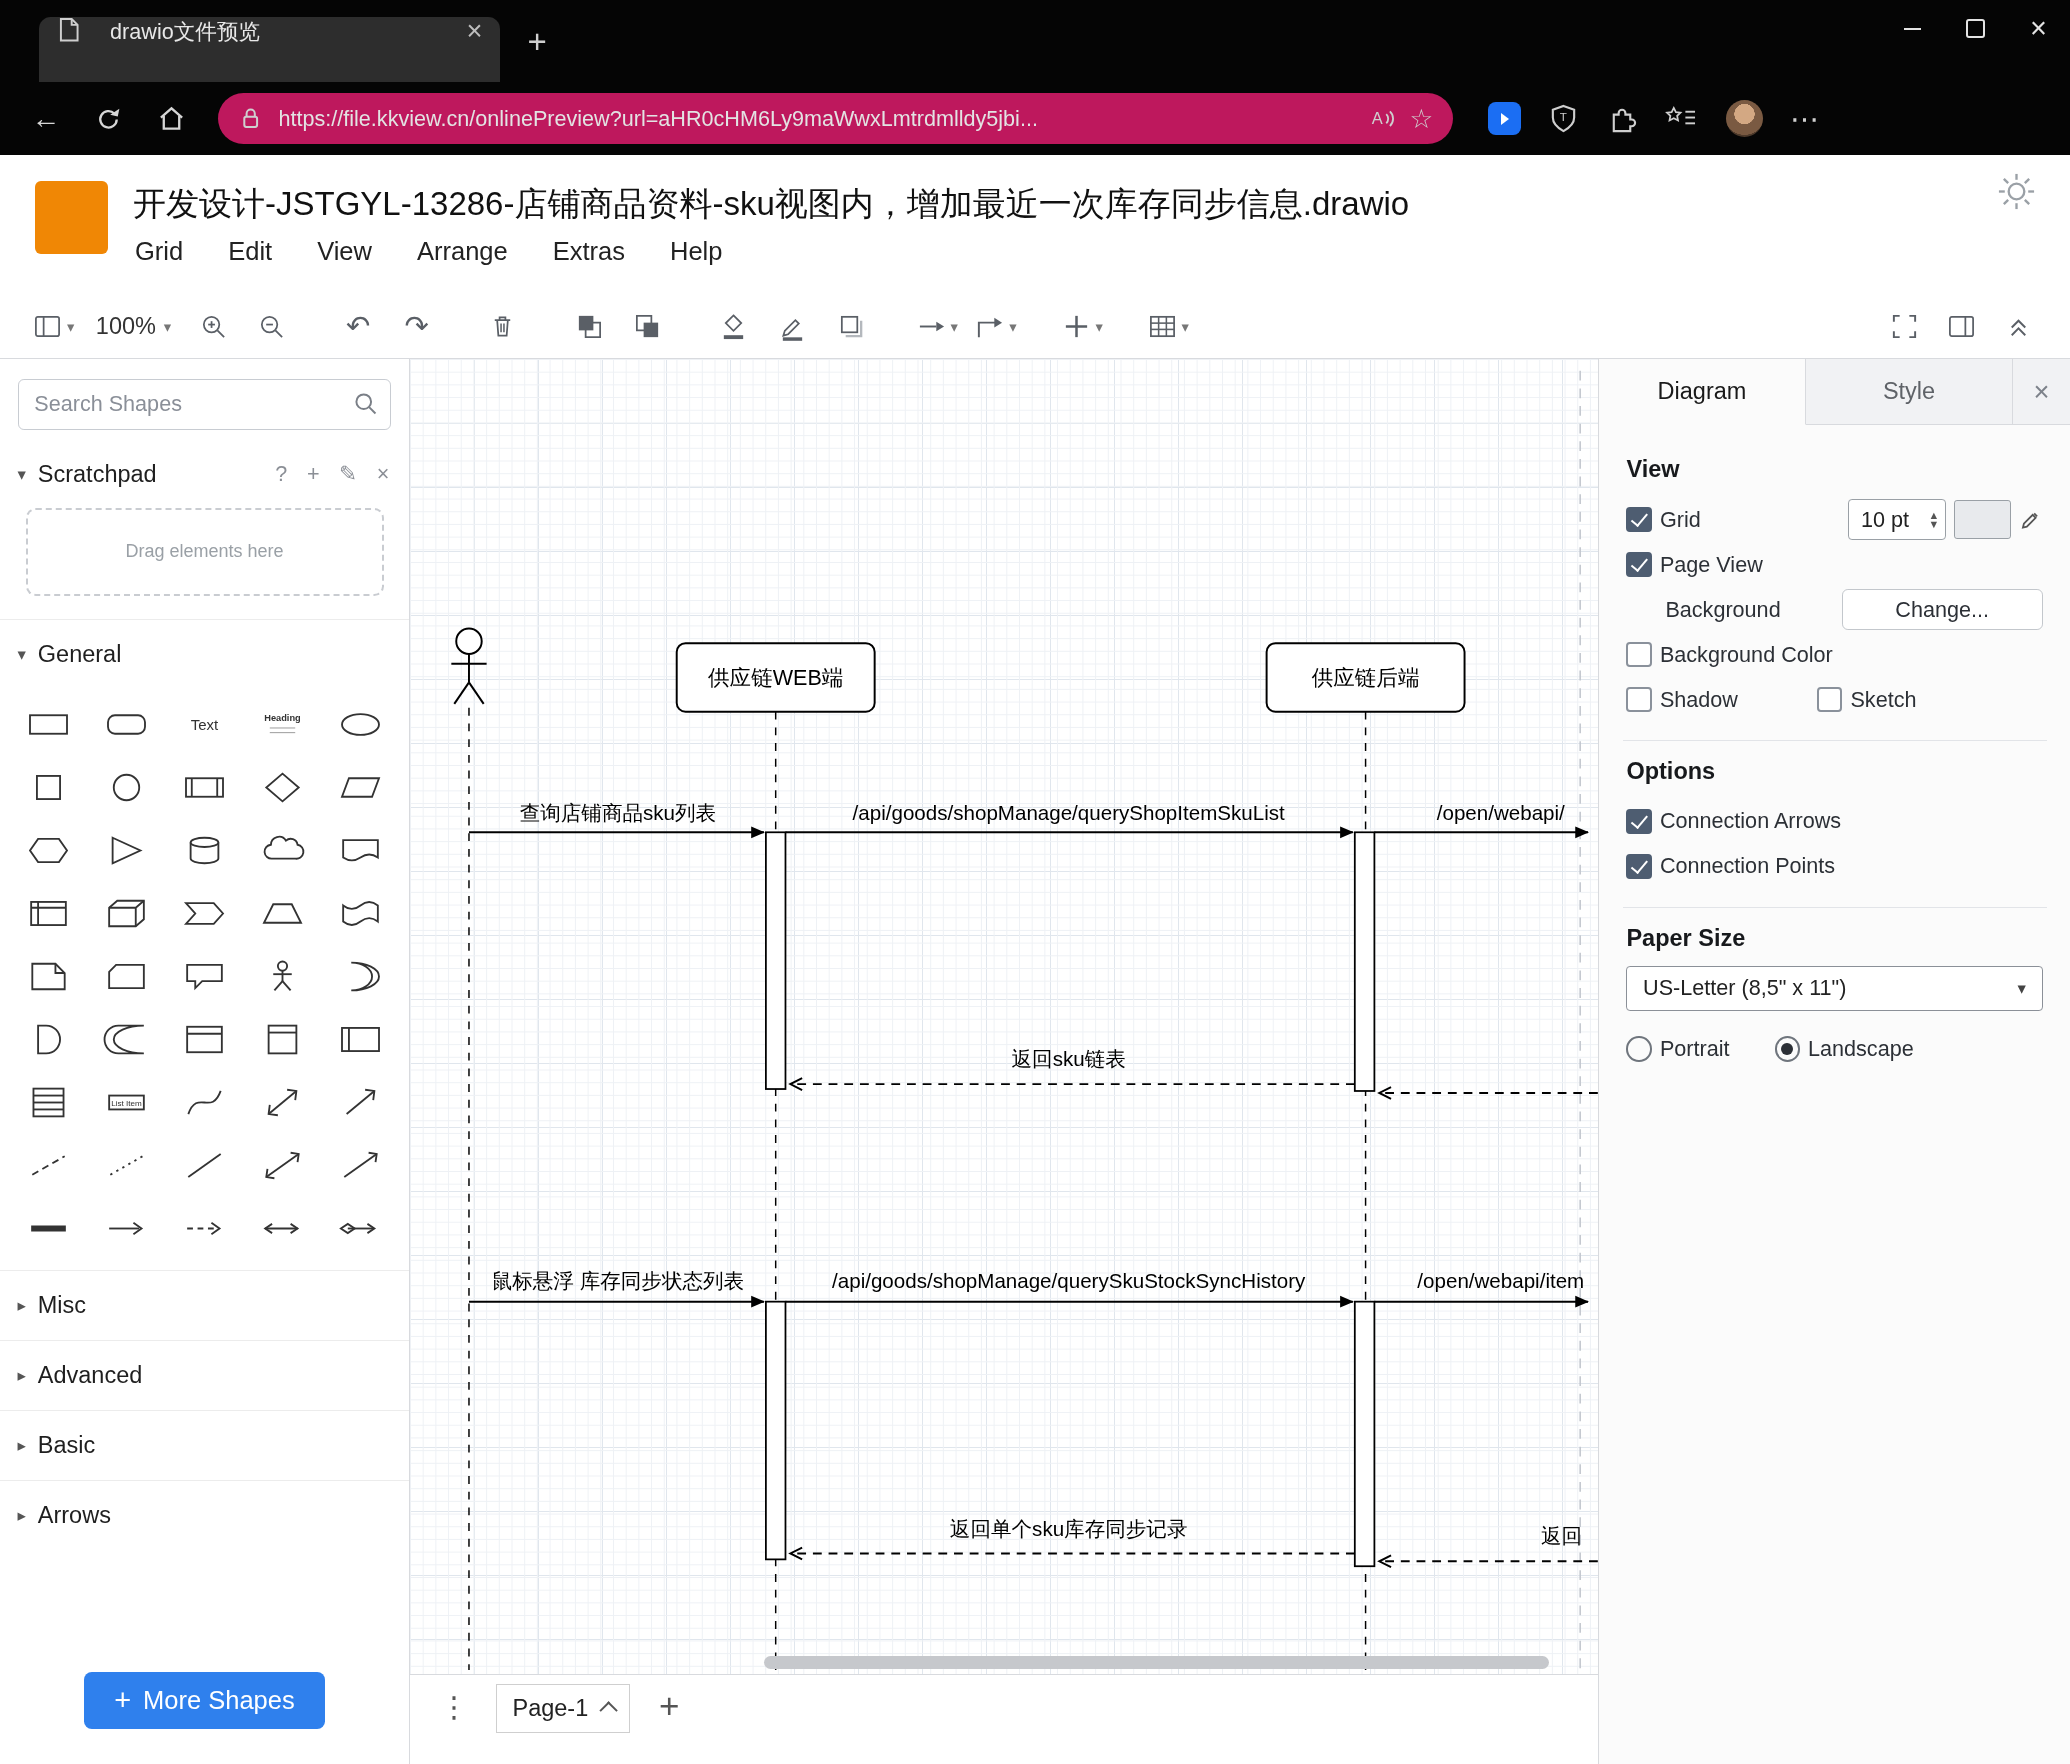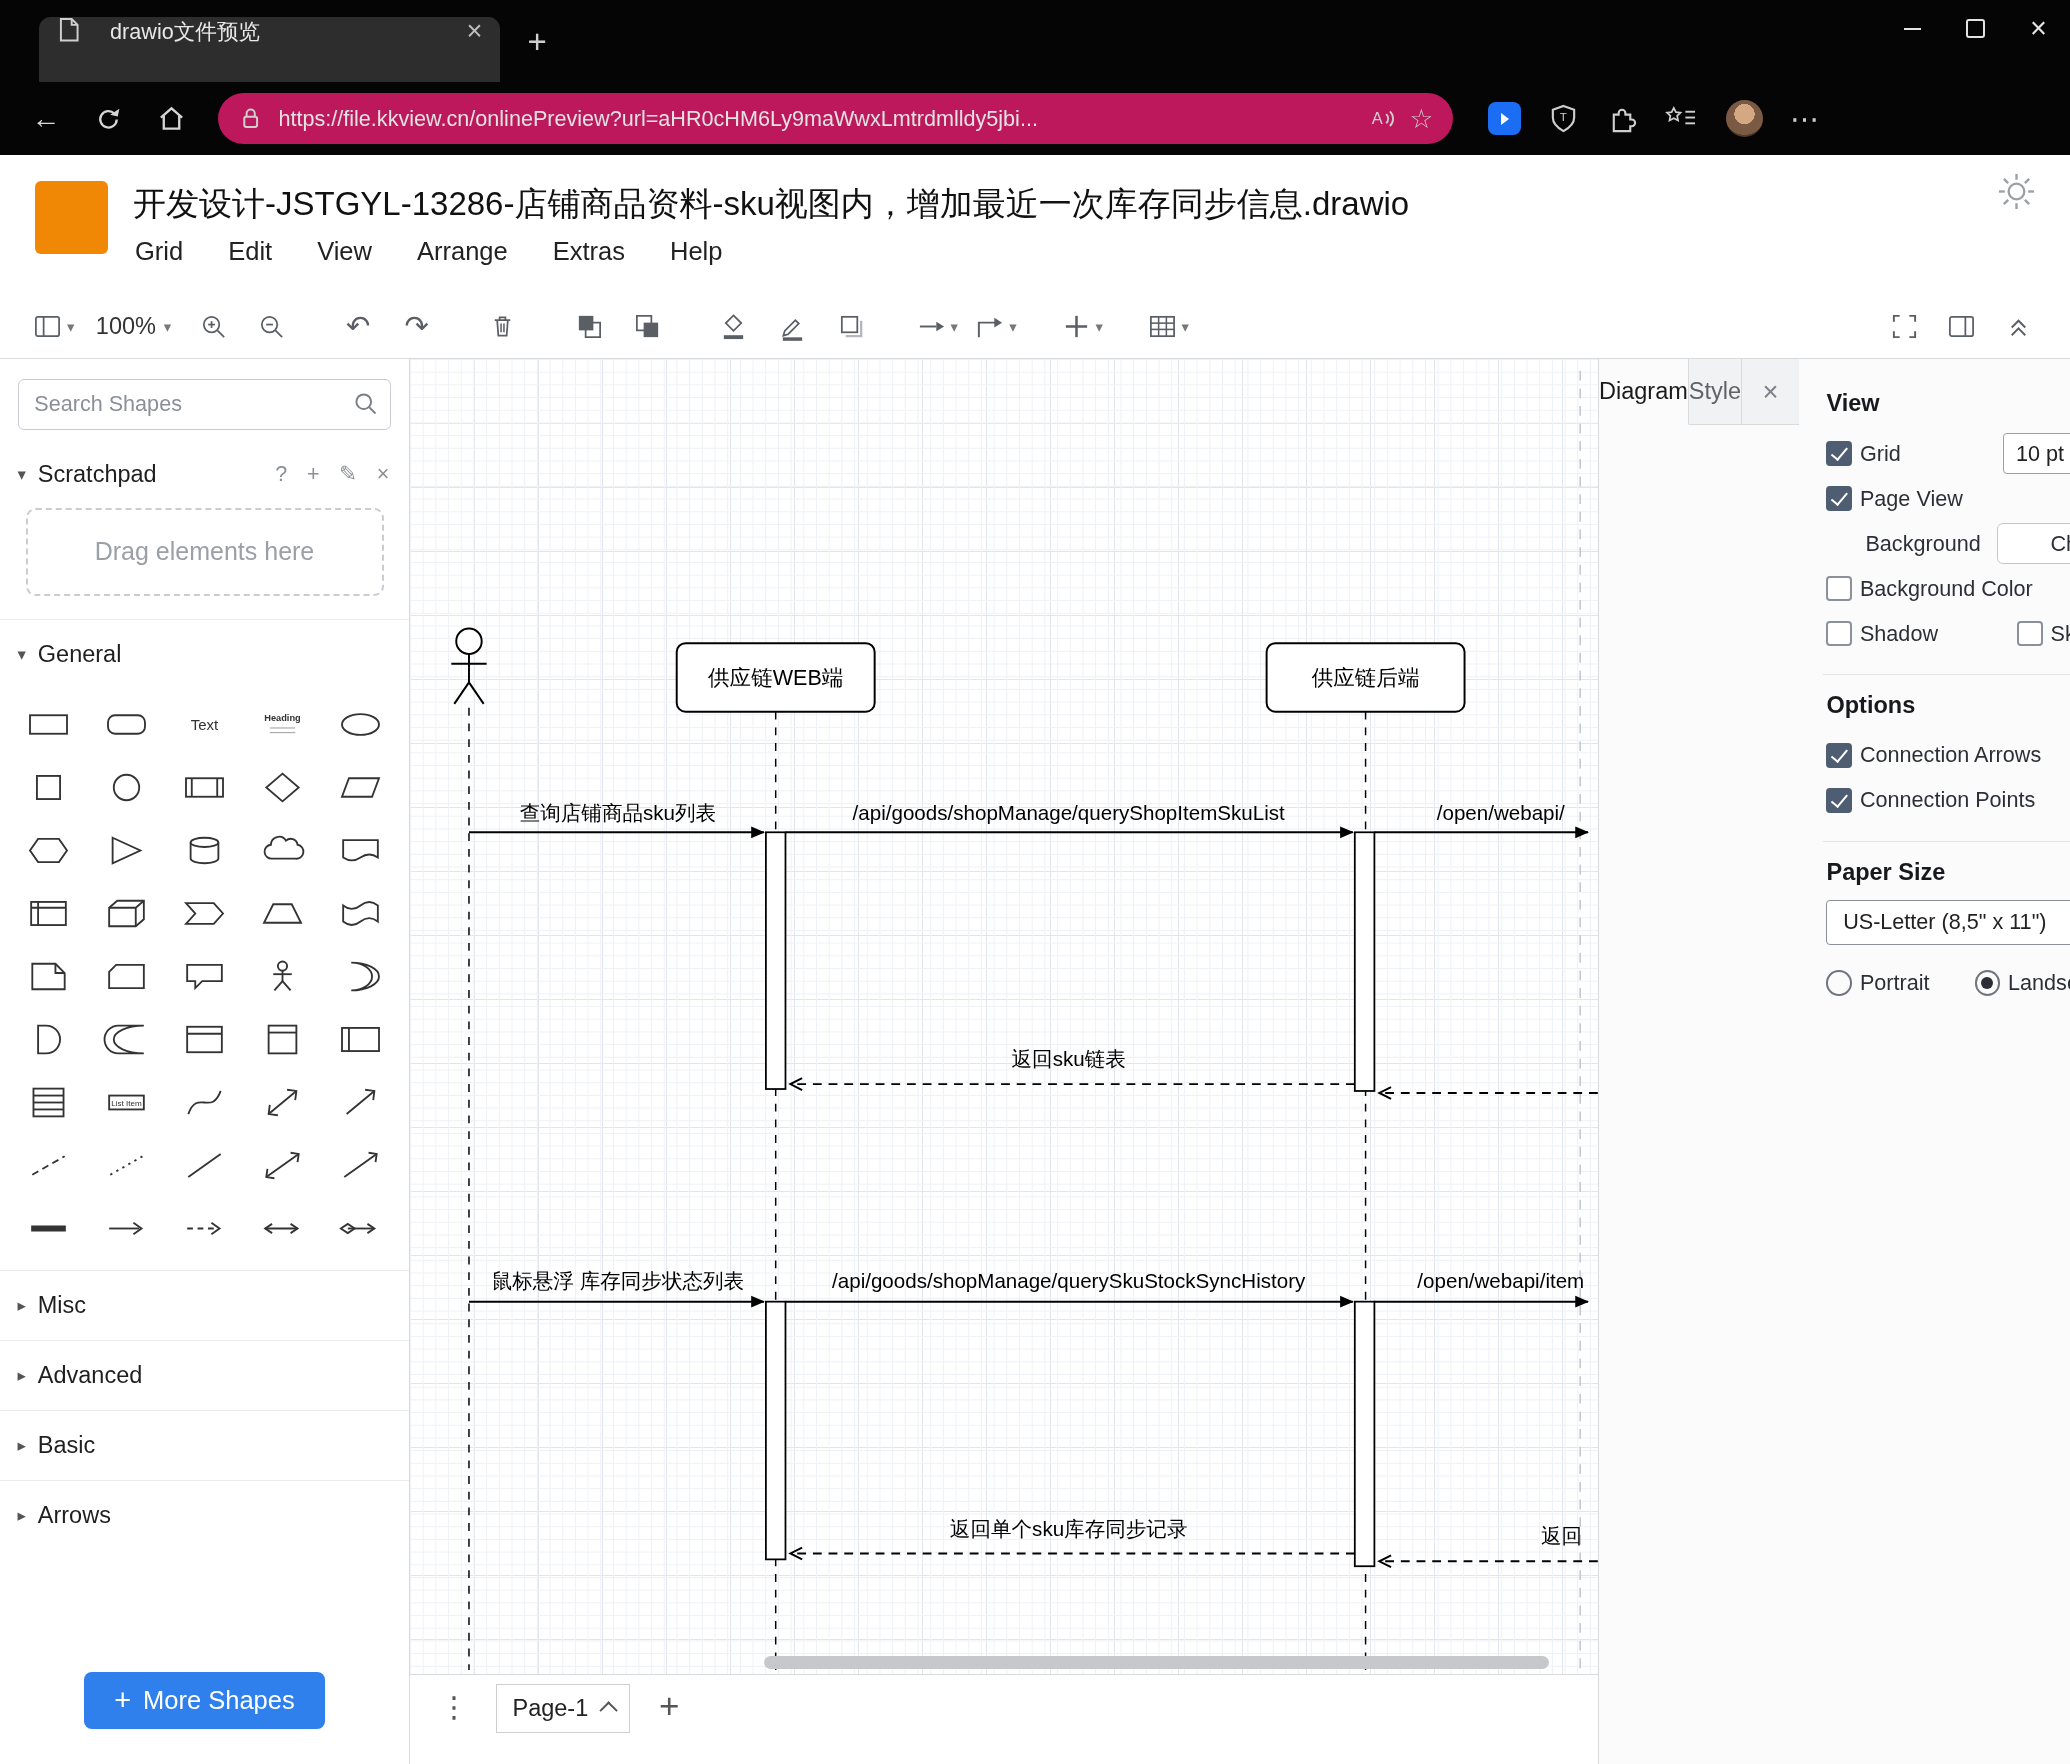--- a/index.html
+++ b/index.html
@@ -57,21 +57,21 @@
   
   .sidebar{width:410px;box-sizing:border-box;border-right:1px solid #d8dade;background:#fff;display:flex;flex-direction:column;}
   .search-wrap{position:relative;margin:19.6px 17.6px 5.9px 17.6px;}
   .search-wrap input{width:100%;height:51px;box-sizing:border-box;border:1px solid #c8ccd2;border-radius:5.9px;padding:0 45px 0 15.7px;font-size:21.6px;color:#333;outline:none;font-family:inherit;background:#fff;}
   .search-wrap input::placeholder{color:#8a8f98;}
   .search-ico{position:absolute;right:11.8px;top:11.8px;}
   .search-ico svg{width:27.4px;height:27.4px;}
   .scratch-head{display:flex;align-items:center;gap:11.8px;padding:25.5px 19.6px 9.8px 17.6px;font-size:23.5px;color:#1f1f1f;}
   .scratch-tools{margin-left:auto;display:flex;gap:19.6px;color:#8b8f96;font-size:21.6px;}
   .disclosure{font-size:16.7px;color:#555;}
-  .dragbox{margin:9.8px 25.5px 5.9px 25.5px;height:84px;border:2px dashed #c9ccd1;border-radius:9.8px;display:flex;align-items:center;justify-content:center;font-size:25px;color:#9aa0a6;}
+  .dragbox{margin:9.8px 25.5px 5.9px 25.5px;height:84px;border:2px dashed #c9ccd1;border-radius:9.8px;display:flex;align-items:center;justify-content:center;font-size:18px;color:#9aa0a6;}
   .side-sec{display:flex;align-items:center;gap:11.8px;padding:0 17.6px;height:69px;border-top:1px solid #ececec;font-size:23.5px;color:#1f1f1f;}
   .gen-head{margin-top:17.6px;}
   #palette{display:grid;grid-template-columns:repeat(5,1fr);padding:3.9px 9.8px 9.8px 9.8px;}
   .pcell{height:63px;display:flex;align-items:center;justify-content:center;border-radius:3.9px;}
   .pcell svg{width:47px;height:37px;}
   .more-wrap{margin-top:auto;padding:15.7px 0 35px 0;display:flex;justify-content:center;}
   .more-btn{width:241px;height:57px;background:#2f80ed;color:#fff;border:none;border-radius:7.8px;font-size:25.5px;font-family:inherit;display:flex;align-items:center;justify-content:center;gap:11.8px;}
   .more-plus{font-size:29px;line-height:1;}
 
   
@@ -85,21 +85,21 @@
     background-size:12.7px 12.7px,12.7px 12.7px,64px 64px,64px 64px;}
   .canvas svg{position:absolute;left:0;top:0;}
   .hscroll{position:absolute;left:354px;bottom:4.9px;width:785px;height:12.7px;border-radius:6.9px;background:#c6c8cc;}
   .cfooter{position:absolute;left:0;right:0;bottom:0;height:90px;border-top:1px solid #d8dade;background:#fff;display:flex;align-items:flex-start;padding:8.8px 0 0 21.6px;box-sizing:border-box;gap:19.6px;}
   .pages-menu{font-size:29px;color:#555;padding:5.9px 7.8px;}
   .page-tab{height:49px;min-width:125px;border:1px solid #cfcfcf;background:#fff;display:flex;align-items:center;justify-content:center;gap:11.8px;font-size:23.5px;color:#222;padding:0 15.7px;box-sizing:border-box;}
   .chev-up{display:inline-block;width:10.8px;height:10.8px;border-top:2px solid #555;border-right:2px solid #555;transform:rotate(-45deg) translateY(2.9px);}
   .add-page{font-size:35px;color:#555;padding:2px 9.8px;}
 
   
-  .format{width:472px;box-sizing:border-box;border-left:1px solid #d8dade;background:#fbfbfb;display:flex;flex-direction:row;}
+  .format{width:472px;box-sizing:border-box;border-left:1px solid #d8dade;background:#fbfbfb;display:flex;flex-direction:column;}
   .ftabs{display:flex;height:65px;border-bottom:1px solid #d8dade;background:#f1f2f4;}
   .ftab{flex:1;display:flex;align-items:center;justify-content:center;font-size:23.5px;color:#5f6368;border-right:1px solid #d8dade;}
   .ftab.active{background:#fbfbfb;color:#1a1a1a;border-bottom:1px solid #fbfbfb;margin-bottom:-1px;}
   .ftab-close{width:57px;display:flex;align-items:center;justify-content:center;font-size:27.4px;color:#7d828a;}
   .fbody{padding:25.5px 27.4px;font-size:21.6px;color:#2c3036;}
   .fhead{font-weight:bold;font-size:23.5px;color:#17191c;margin:5.9px 0 13.7px 0;}
   .frow{display:flex;align-items:center;gap:8px;min-height:45px;}
   .cb{flex:0 0 auto;width:25.5px;height:25.5px;border:2px solid #8a919b;border-radius:3.9px;background:#fff;box-sizing:border-box;position:relative;}
   .cb.checked{background:#4e5d71;border-color:#4e5d71;}
   .cb.checked::after{content:"";position:absolute;left:6.9px;top:1px;width:6.9px;height:13.7px;border:solid #fff;border-width:0 2.9px 2.9px 0;transform:rotate(40deg);}

